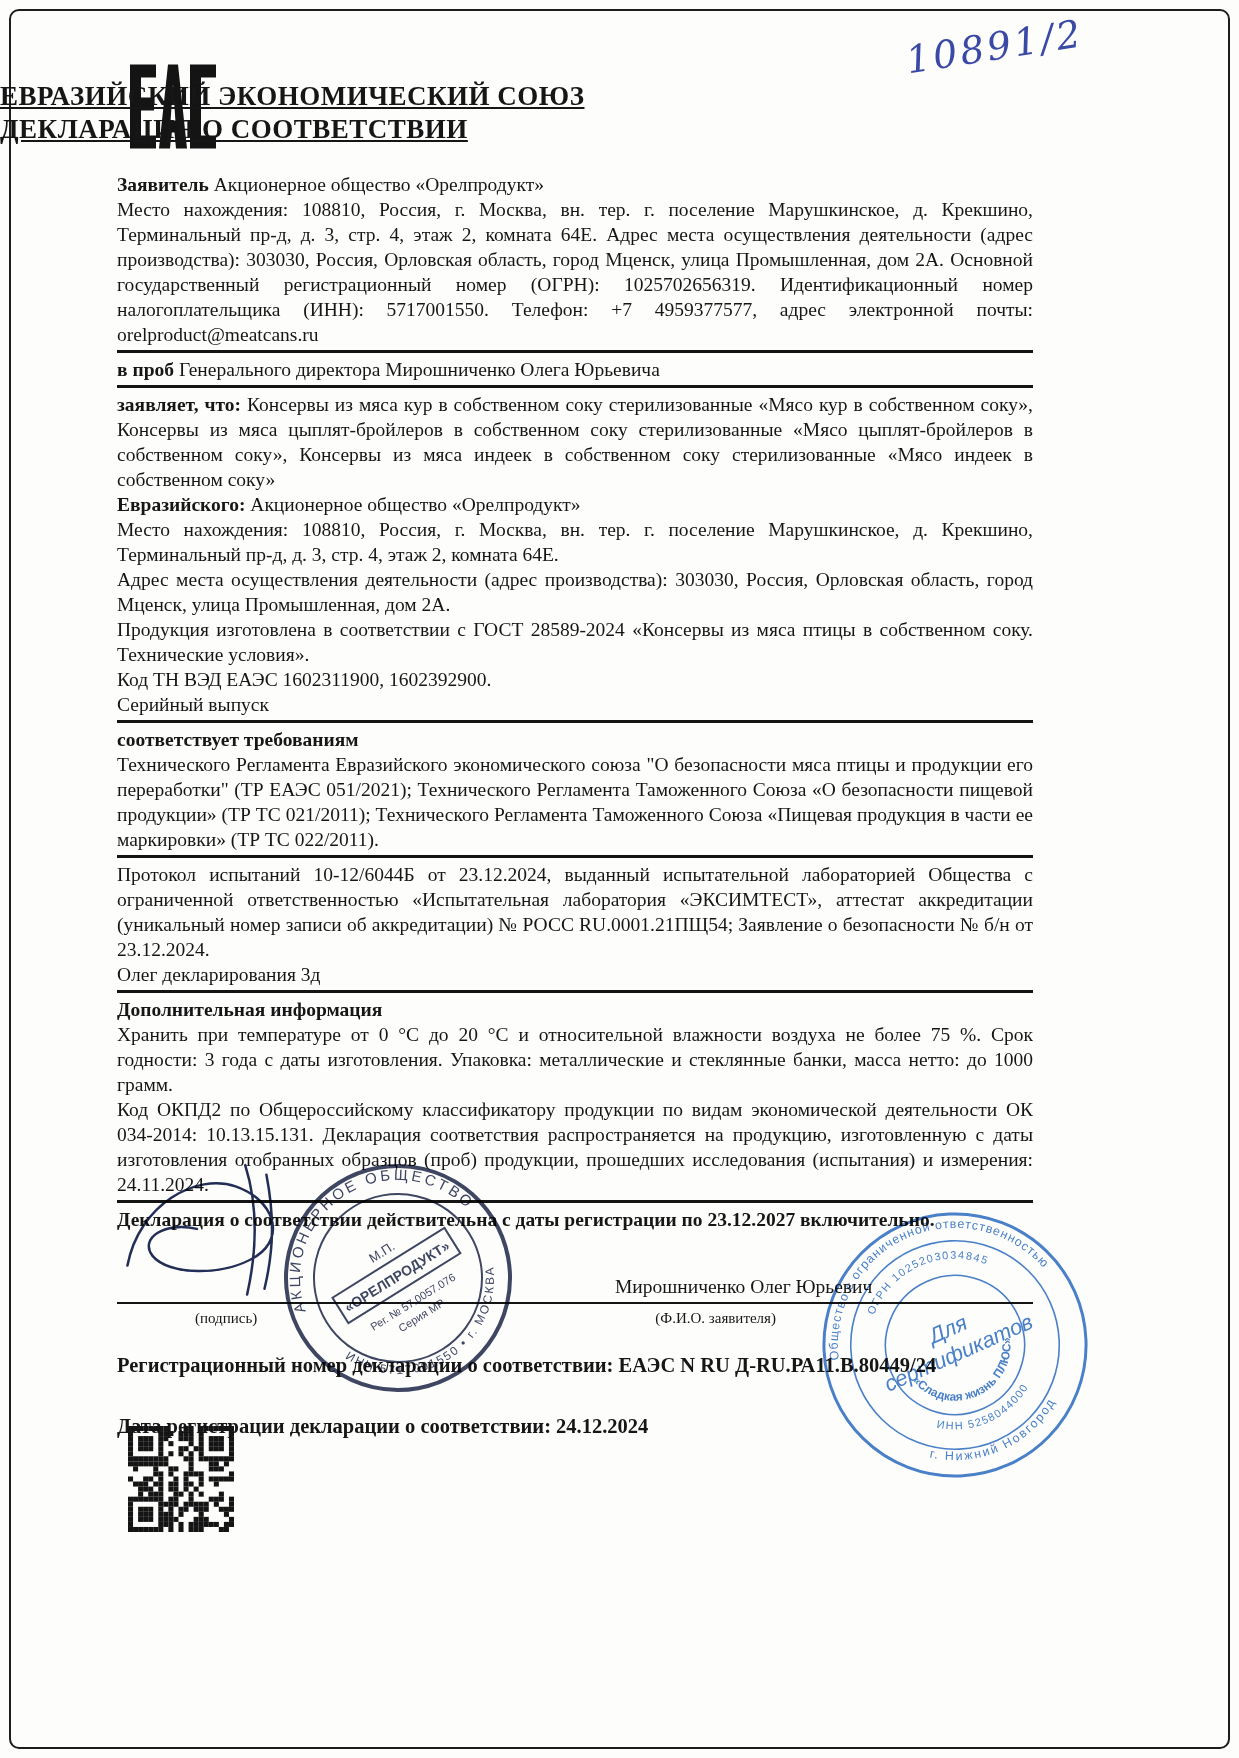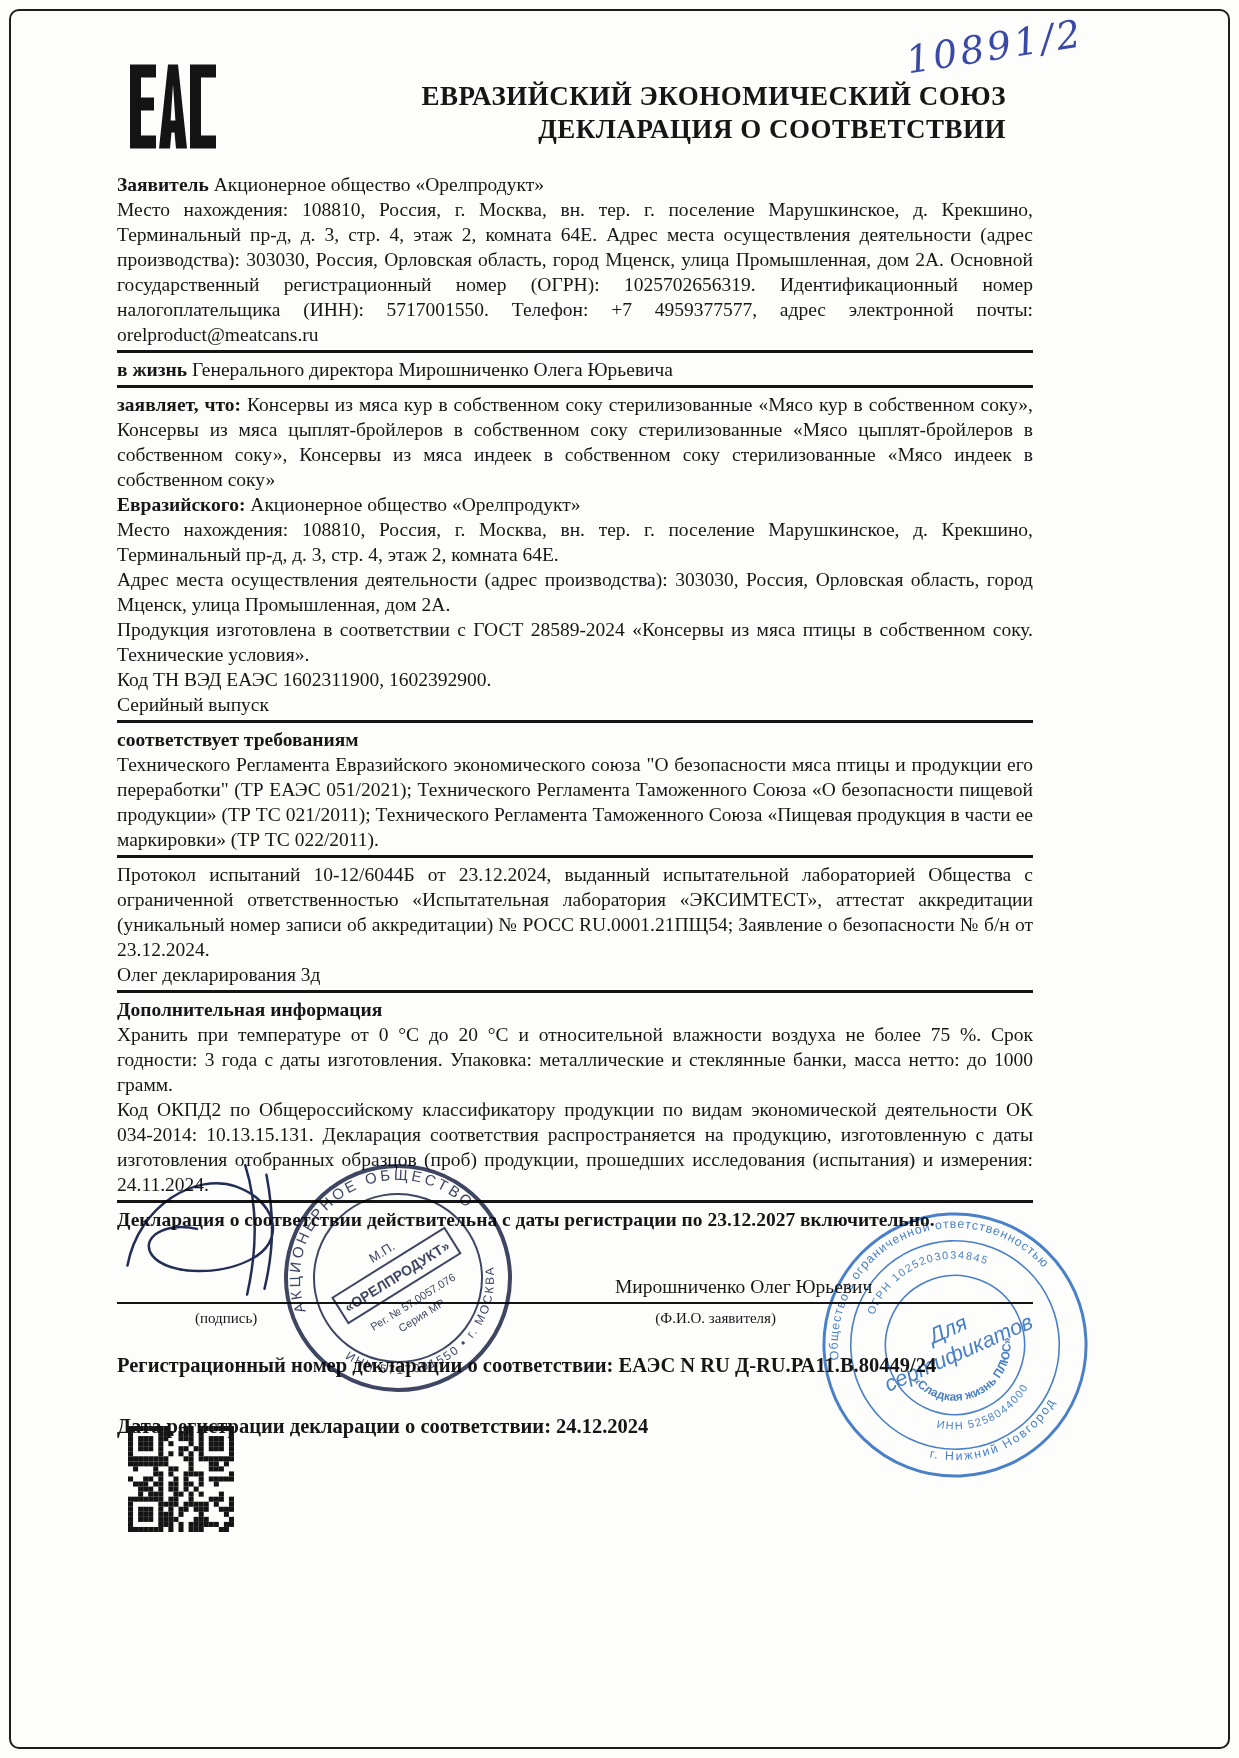--- a/index.html
+++ b/index.html
@@ -9,21 +9,21 @@
   .page-border { position:absolute; inset:9px; border:2px solid #1d1d1d; border-radius:10px; pointer-events:none; }
 
   .handwritten {
     position:absolute; left:905px; top:20px; width:240px;
     color:#3a49a6; font-size:38px; font-style:italic; letter-spacing:3px;
     transform:rotate(-9deg); font-family:"DejaVu Serif",serif;
   }
 
   .eac-logo { position:absolute; left:128px; top:60px; width:90px; height:95px; }
 
-  .doc-header { position:absolute; left:0; top:80px; width:1006px; text-align:right; }
+  .doc-header { position:absolute; left:0; top:80px; width:1006px; text-align:left;text-decoration:underline; }
   .doc-title { font-weight:bold; font-size:27px; line-height:33px; letter-spacing:.5px; }
 
   .content { position:absolute; left:117px; top:172px; width:916px; }
   .para { font-size:19.5px; line-height:25px; }
   .just { text-align:justify; }
   .lead { font-weight:bold; }
   .rule { border:none; border-top:3px solid #141414; height:0; margin:3px 0 4px; }
   .rule.thin { border-top-width:2px; }
 
   .sig-block { margin-top:42px; position:relative; }
@@ -63,21 +63,21 @@
     <div class="doc-title">ЕВРАЗИЙСКИЙ ЭКОНОМИЧЕСКИЙ СОЮЗ</div>
     <div class="doc-title">ДЕКЛАРАЦИЯ О СООТВЕТСТВИИ</div>
   </header>
 
   <main class="content">
 
     <p class="para"><b class="lead">Заявитель</b> <span>Акционерное общество «Орелпродукт»</span></p>
     <p class="para just">Место нахождения: 108810, Россия, г. Москва, вн. тер. г. поселение Марушкинское, д. Крекшино, Терминальный пр-д, д. 3, стр. 4, этаж 2, комната 64Е. Адрес места осуществления деятельности (адрес производства): 303030, Россия, Орловская область, город Мценск, улица Промышленная, дом 2А. Основной государственный регистрационный номер (ОГРН): 1025702656319. Идентификационный номер налогоплательщика (ИНН): 5717001550. Телефон: +7 4959377577, адрес электронной почты: orelproduct@meatcans.ru</p>
     <hr class="rule">
 
-    <p class="para"><b class="lead">в жизнь</b> <span>Генерального директора Мирошниченко Олега Юрьевича</span></p>
+    <p class="para"><b class="lead">в проб</b> <span>Генерального директора Мирошниченко Олега Юрьевича</span></p>
     <hr class="rule">
 
     <p class="para just"><b class="lead">заявляет, что:</b> <span>Консервы из мяса кур в собственном соку стерилизованные «Мясо кур в собственном соку», Консервы из мяса цыплят-бройлеров в собственном соку стерилизованные «Мясо цыплят-бройлеров в собственном соку», Консервы из мяса индеек в собственном соку стерилизованные «Мясо индеек в собственном соку»</span></p>
 
     <p class="para"><b class="lead">Евразийского:</b> <span>Акционерное общество «Орелпродукт»</span></p>
     <p class="para just">Место нахождения: 108810, Россия, г. Москва, вн. тер. г. поселение Марушкинское, д. Крекшино, Терминальный пр-д, д. 3, стр. 4, этаж 2, комната 64Е.</p>
     <p class="para just">Адрес места осуществления деятельности (адрес производства): 303030, Россия, Орловская область, город Мценск, улица Промышленная, дом 2А.</p>
     <p class="para just">Продукция изготовлена в соответствии с ГОСТ 28589-2024 «Консервы из мяса птицы в собственном соку. Технические условия».</p>
     <p class="para">Код ТН ВЭД ЕАЭС 1602311900, 1602392900.</p>
     <p class="para">Серийный выпуск</p>

